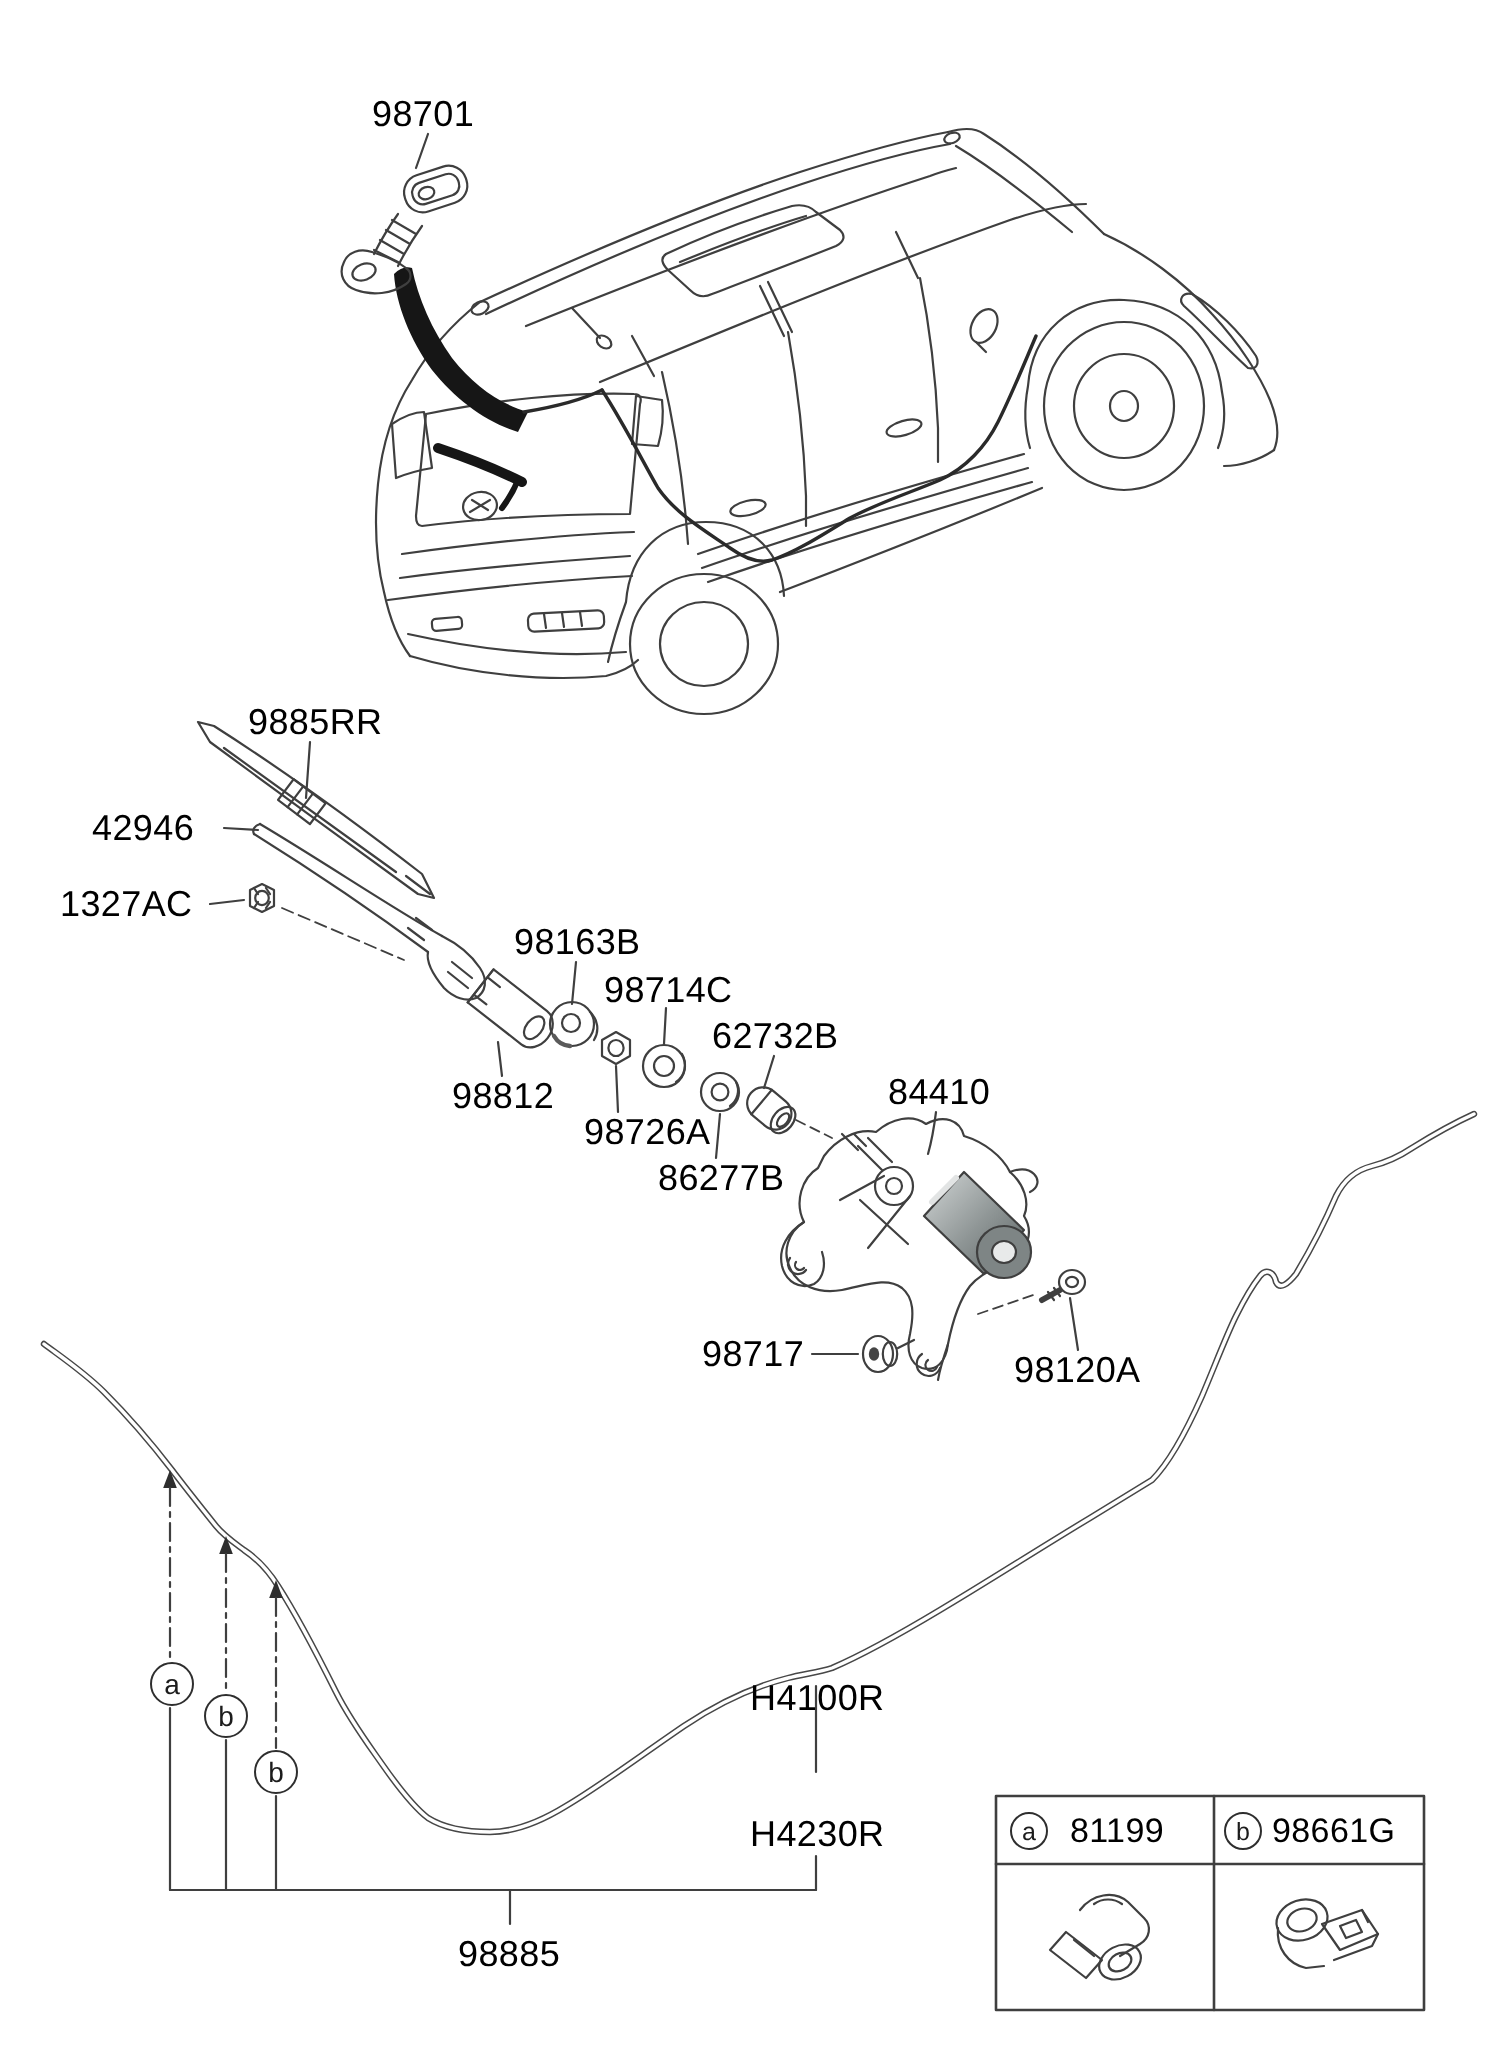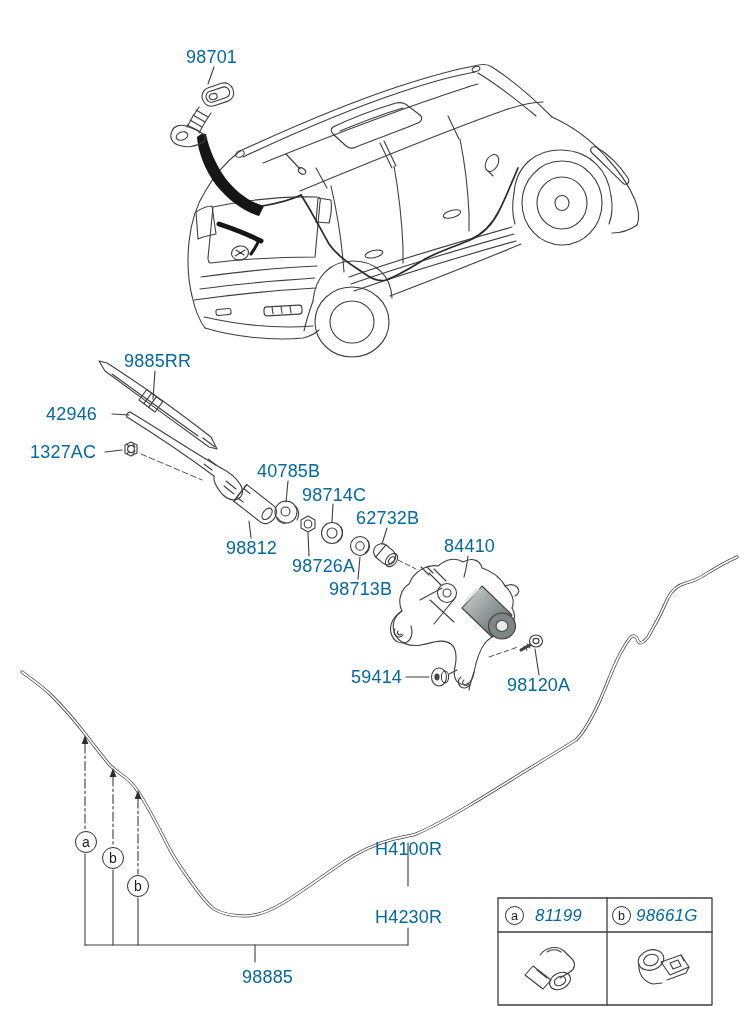--- a/index.html
+++ b/index.html
@@ -1,21 +1,21 @@
 <!DOCTYPE html>
 <html><head>
 <meta charset="utf-8">
 <style>
   html,body{margin:0;padding:0;background:#ffffff;}
   #stage{position:relative;width:749px;height:1024px;background:#fff;overflow:hidden;
          font-family:"Liberation Sans",sans-serif;}
   #art{position:absolute;left:0;top:0;}
-  .lbl{position:absolute;font-size:18px;line-height:1;color:#0369a1;white-space:nowrap;
+  .lbl{position:absolute;font-size:18px;line-height:1;color:#000000;white-space:nowrap;
        letter-spacing:0.2px;}
-  .lbl.sm{font-size:17px;font-style:italic;}
+  .lbl.sm{font-size:17px;}
   .co{position:absolute;width:22px;height:22px;border:1.5px solid #2e2e2e;border-radius:50%;
       display:flex;align-items:center;justify-content:center;font-size:14px;color:#1c1c1c;
       box-sizing:border-box;background:#fff;}
   .co.sm{width:19px;height:19px;font-size:12.5px;border-width:1.3px;}
 </style>
 </head>
 <body>
 
 <div id="stage">
 
@@ -309,32 +309,32 @@
         <path d="M 681,955 L 684,961 M 689,967 L 686,973 L 667,980"></path>
       </g>
     </g>
   </g>
 </svg>
 
 <div class="lbl" style="left:186px;top:48px">98701</div>
 <div class="lbl" style="left:124px;top:352px">9885RR</div>
 <div class="lbl" style="left:46px;top:405px">42946</div>
 <div class="lbl" style="left:30px;top:443px">1327AC</div>
-<div class="lbl" style="left:257px;top:462px">40785B</div>
+<div class="lbl" style="left:257px;top:462px">98163B</div>
 <div class="lbl" style="left:302px;top:486px">98714C</div>
 <div class="lbl" style="left:356px;top:509px">62732B</div>
 <div class="lbl" style="left:444px;top:537px">84410</div>
 <div class="lbl" style="left:226px;top:539px">98812</div>
 <div class="lbl" style="left:292px;top:557px">98726A</div>
-<div class="lbl" style="left:329px;top:580px">98713B</div>
-<div class="lbl" style="left:351px;top:668px">59414</div>
+<div class="lbl" style="left:329px;top:580px">86277B</div>
+<div class="lbl" style="left:351px;top:668px">98717</div>
 <div class="lbl" style="left:507px;top:676px">98120A</div>
 <div class="lbl" style="left:375px;top:840px">H4100R</div>
 <div class="lbl" style="left:375px;top:908px">H4230R</div>
-<div class="lbl" style="left:242px;top:968px">98885</div>
+<div class="lbl" style="left:229px;top:968px">98885</div>
 
 <div class="co" style="left:75px;top:831px">a</div>
 <div class="co" style="left:102px;top:847px">b</div>
 <div class="co" style="left:127px;top:875px">b</div>
 
 <div class="co sm" style="left:505px;top:906px">a</div>
 <div class="lbl sm" style="left:535px;top:907px">81199</div>
 <div class="co sm" style="left:612px;top:906px">b</div>
 <div class="lbl sm" style="left:636px;top:907px">98661G</div>
 

